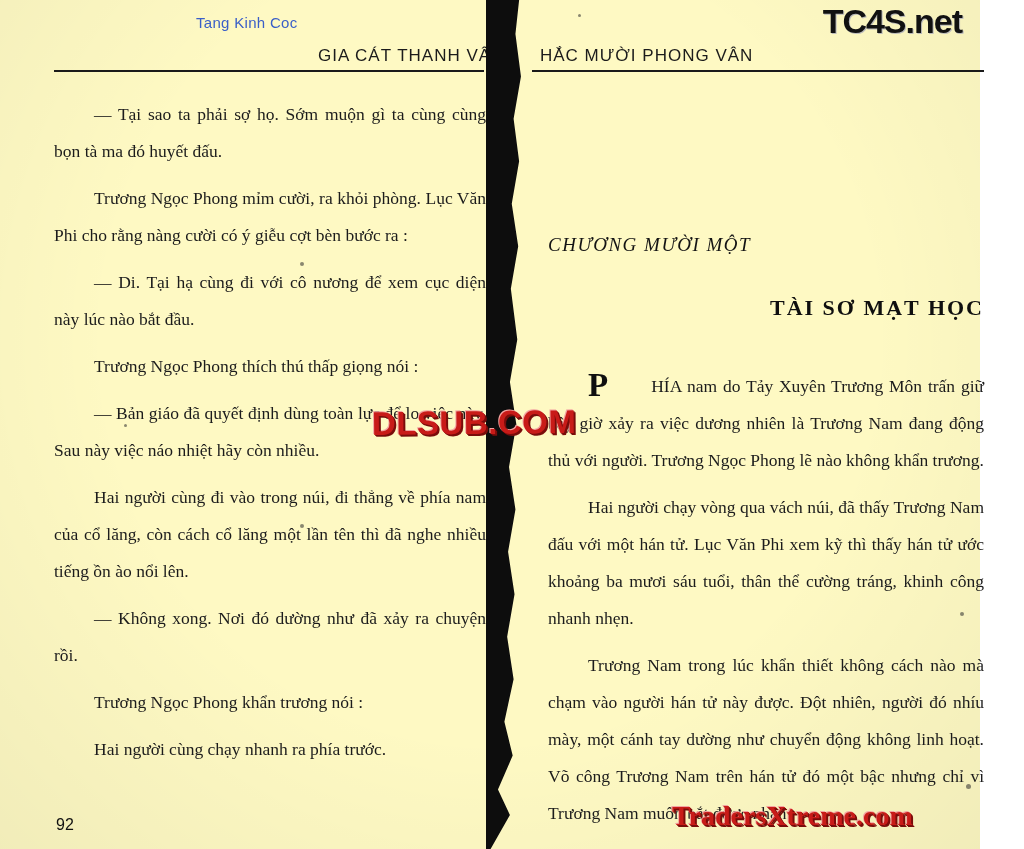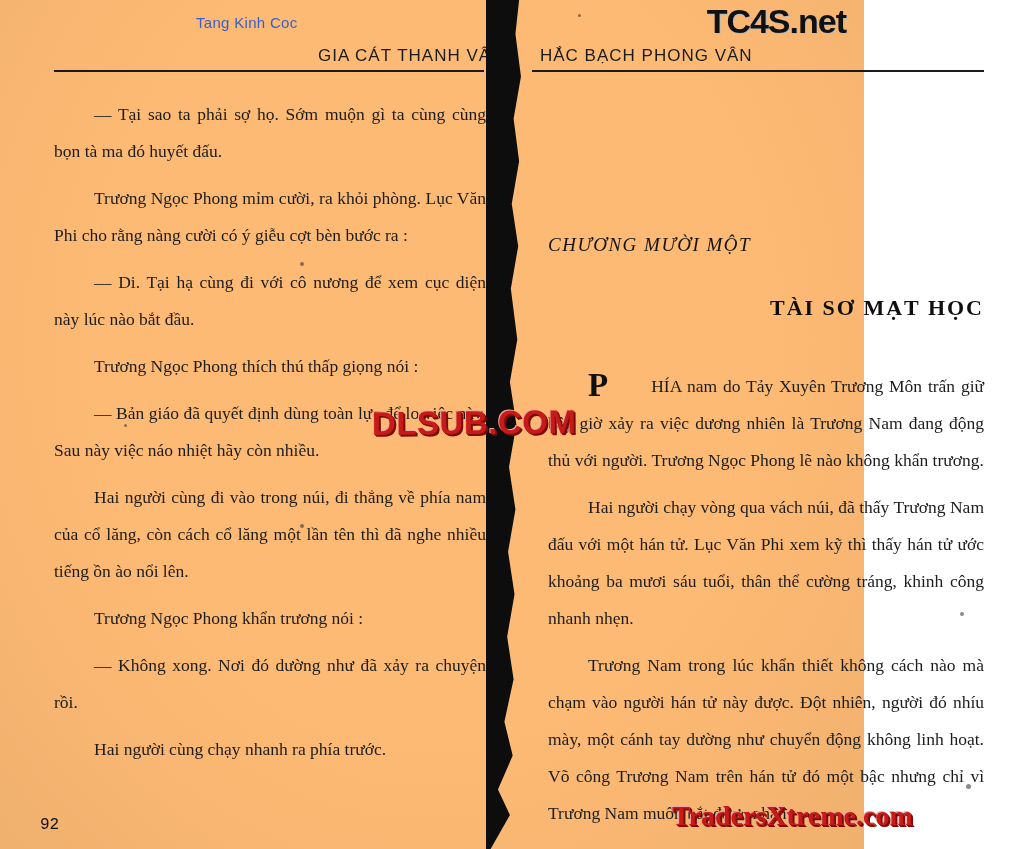--- a/index.html
+++ b/index.html
@@ -12,23 +12,23 @@
     background: #ffffff;
     font-family: "Liberation Serif", serif;
     overflow: hidden;
     position: relative;
   }
 
   
   #scan {
     position: absolute;
     left: 0; top: 0;
-    width: 864px;
+    width: 980px;
     height: 849px;
-    background: #fdba74;
+    background: #fef9c3;
   }
 
   
   #scan::before {
     content: "";
     position: absolute;
     inset: 0;
     background:
       radial-gradient(ellipse at 50% 40%, rgba(255,255,255,0) 55%, rgba(0,0,0,0.05) 100%);
     pointer-events: none;
@@ -136,23 +136,23 @@
     font-size: 33px;
     line-height: 28px;
     font-weight: bold;
     padding: 3px 3px 0 0;
     color: #0f0f0f;
   }
 
   
   .page-number {
     position: absolute;
-    left: 40px;
+    left: 56px;
     top: 816px;
-    font-family: Liberation Mono, monospace;
+    font-family: Liberation Sans, sans-serif;
     font-size: 16px;
     color: #111;
   }
 
   
   .wm-red {
     position: absolute;
     left: 372px;
     top: 404px;
     font-family: "Liberation Sans", sans-serif;
@@ -192,36 +192,36 @@
 </style>
 </head>
 <body>
 
 <div id="scan">
 
   <div class="top-left-mark">Tang Kinh Coc</div>
   <div class="top-right-mark">TC4S.net</div>
 
   <div class="runhead left">GIA CÁT THANH VÂN</div>
-  <div class="runhead right">HẮC BẠCH PHONG VÂN</div>
+  <div class="runhead right">HẮC MƯỜI PHONG VÂN</div>
 
   <div class="rule left"></div>
   <div class="rule right"></div>
 
   <div id="gutter"></div>
 
   <div class="col left">
     <p>— Tại sao ta phải sợ họ. Sớm muộn gì ta cùng cùng bọn tà ma đó huyết đấu.</p>
     <p>Trương Ngọc Phong mỉm cười, ra khỏi phòng. Lục Văn Phi cho rằng nàng cười có ý giễu cợt bèn bước ra :</p>
     <p>— Di. Tại hạ cùng đi với cô nương để xem cục diện này lúc nào bắt đầu.</p>
     <p>Trương Ngọc Phong thích thú thấp giọng nói :</p>
     <p>— Bản giáo đã quyết định dùng toàn lực để lo việc này. Sau này việc náo nhiệt hãy còn nhiều.</p>
     <p>Hai người cùng đi vào trong núi, đi thẳng về phía nam của cổ lăng, còn cách cổ lăng một lần tên thì đã nghe nhiều tiếng ồn ào nổi lên.</p>
+    <p>— Không xong. Nơi đó dường như đã xảy ra chuyện rồi.</p>
     <p>Trương Ngọc Phong khẩn trương nói :</p>
-    <p>— Không xong. Nơi đó dường như đã xảy ra chuyện rồi.</p>
     <p>Hai người cùng chạy nhanh ra phía trước.</p>
   </div>
 
   <div class="col right">
     <div class="chapter-num">CHƯƠNG MƯỜI MỘT</div>
     <div class="chapter-title">TÀI SƠ MẠT HỌC</div>
 
     <p class="dropcap-para"><span class="dropcap">P</span><span>HÍA nam do Tảy Xuyên Trương Môn trấn giữ bây giờ xảy ra việc dương nhiên là Trương Nam đang động thủ với người. Trương Ngọc Phong lẽ nào không khẩn trương.</span></p>
 
     <p>Hai người chạy vòng qua vách núi, đã thấy Trương Nam đấu với một hán tử. Lục Văn Phi xem kỹ thì thấy hán tử ước khoảng ba mươi sáu tuổi, thân thể cường tráng, khinh công nhanh nhẹn.</p>

